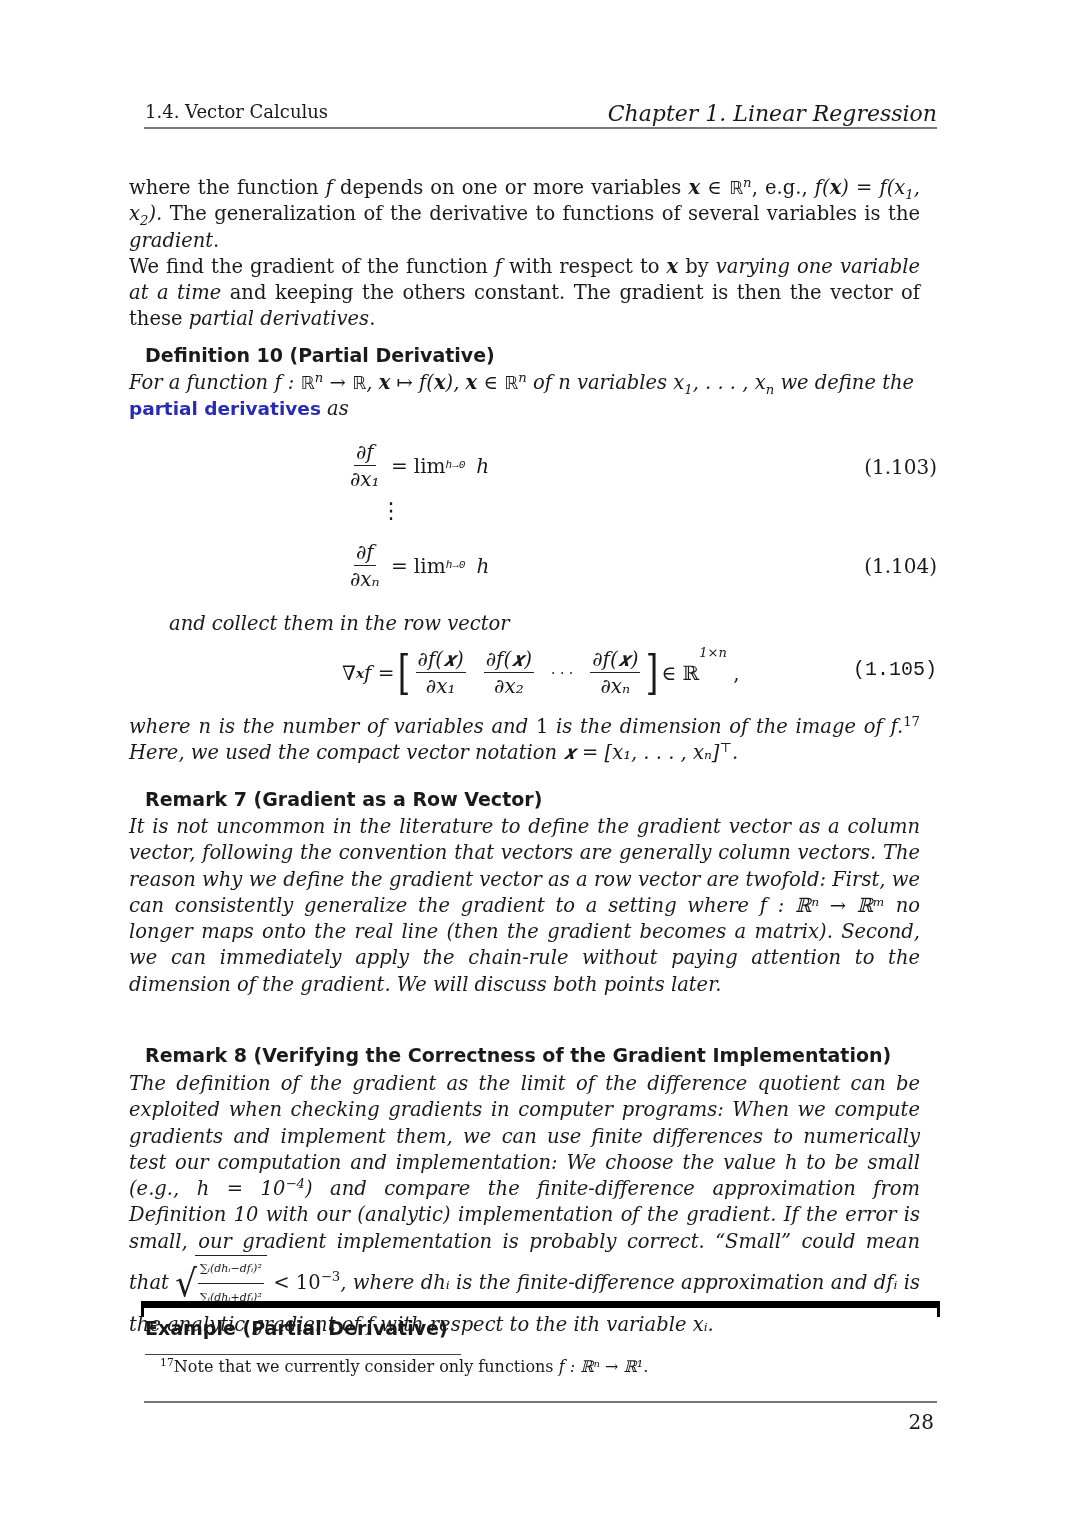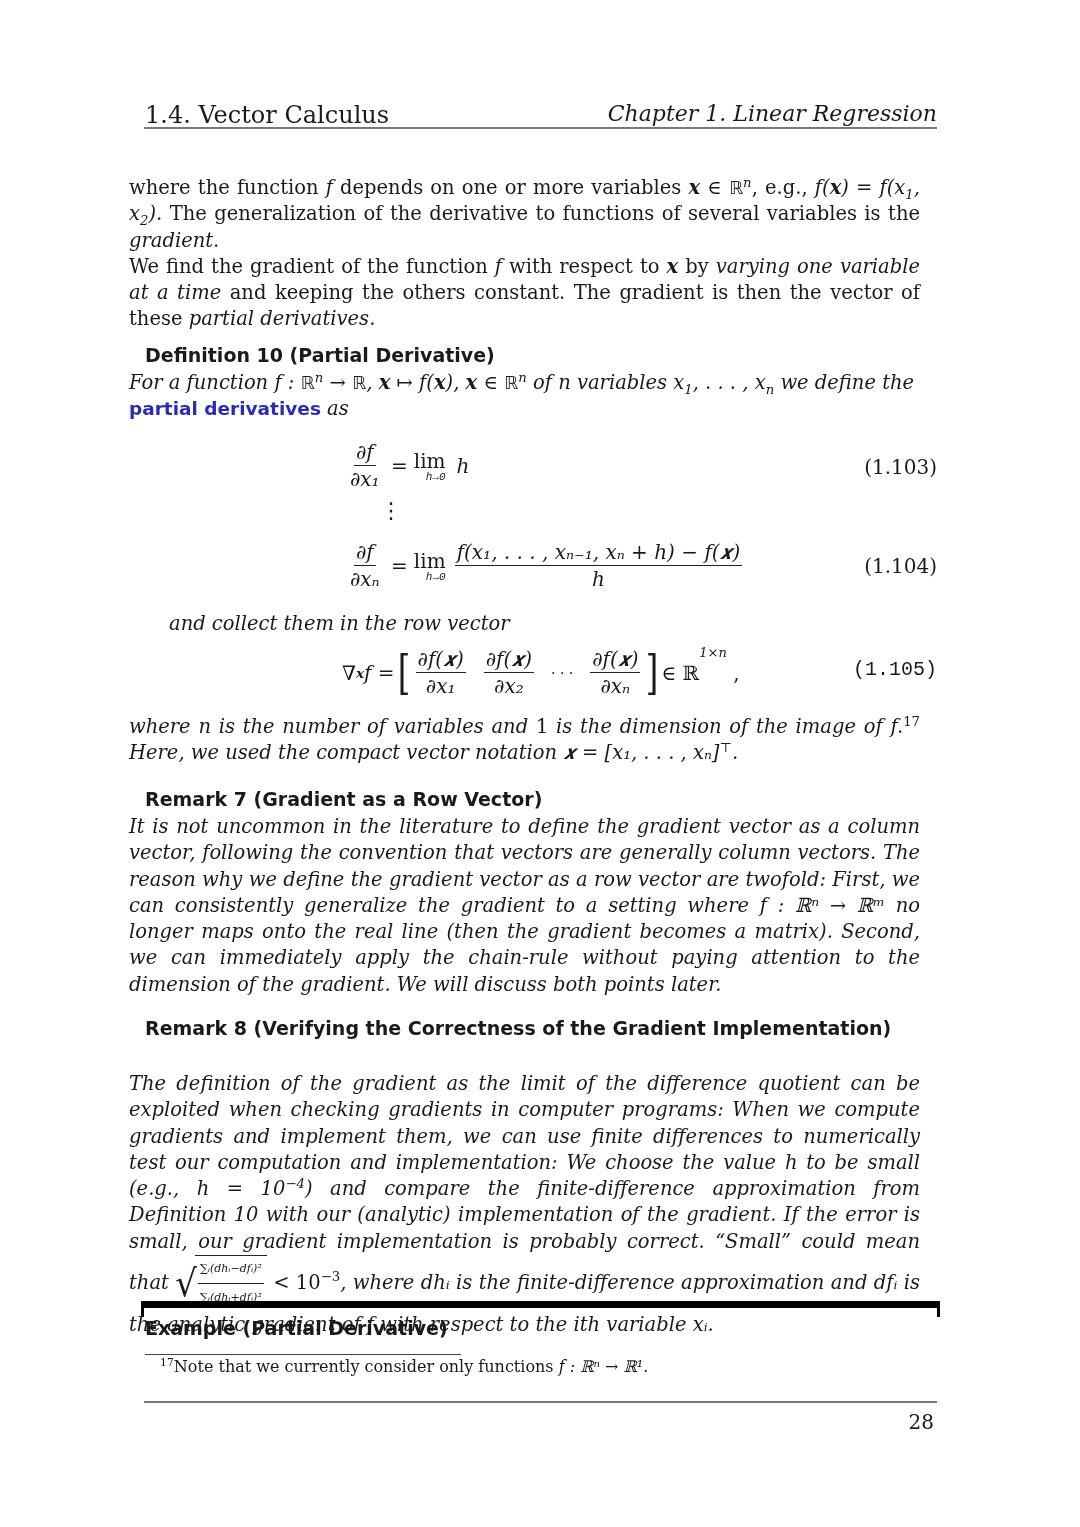--- a/index.html
+++ b/index.html
@@ -1,36 +1,36 @@
 <!DOCTYPE html>
 <html><head>
 <meta charset="utf-8">
 <style>
   html, body { margin: 0; padding: 0; background: #ffffff; }
   body { width: 1080px; height: 1527px; position: relative; overflow: hidden;
          font-family: "DejaVu Serif", "Liberation Serif", serif; color: #1a1a1a; }
   .abs { position: absolute; }
-  .header-left { left: 145px; top: 101px; font-size: 24px; }
+  .header-left { left: 145px; top: 101px; font-size: 18px; }
   .header-right { right: 143px; top: 101px; font-size: 22px; font-style: italic; }
   .header-rule { left: 144px; top: 127px; width: 793px; height: 2px; background: #777; }
   .para { left: 129px; width: 791px; font-size: 19.5px; line-height: 26.3px; text-align: justify; }
   .para .it { font-style: italic; }
   .math { font-family: "DejaVu Serif", serif; font-style: italic; }
   .bb { font-style: normal; font-family: "DejaVu Sans", sans-serif; font-size: 0.92em; }
   .bold-x { font-weight: bold; font-style: italic; }
   .heading { left: 145px; font-family: "DejaVu Sans", "Liberation Sans", sans-serif; font-weight: bold; font-size: 19px; color: #1a1a1a; }
   .defn { font-style: italic; }
   .term { color: #2a2ab8; font-weight: bold; font-style: normal; font-family: "DejaVu Sans", sans-serif; font-size: 18.5px; }
   sub, sup { font-size: 0.68em; line-height: 0; }
   .eq { font-size: 20px; white-space: nowrap; display: flex; align-items: center; }
   .frac { display: inline-flex; flex-direction: column; align-items: center; vertical-align: middle; margin: 0 3px; }
   .frac .num { padding: 0 2px 1px 2px; border-bottom: 1.3px solid #222; }
   .frac .den { padding: 1px 2px 0 2px; }
   .frac.small { font-size: 20px; }
-  .lim { display: inline-flex; flex-direction: column; align-items: flex-end; margin: 0 6px; font-style: normal; }
+  .lim { display: inline-flex; flex-direction: row; align-items: center; margin: 0 6px; font-style: normal; }
   .lim .under { font-size: 11px; font-style: italic; margin-top: -2px; font-family: Liberation Mono, monospace; }
   .eqnum { position: absolute; right: 143px; font-size: 20px; }
   .bracket { font-size: 46px; font-weight: 200; line-height: 1; transform: scaleX(0.7); display: inline-block; }
   .thick-rule { left: 141px; top: 1301px; width: 799px; height: 7px; background: #000; }
   .thick-tick-l { left: 141px; top: 1301px; width: 3px; height: 16px; background: #000; }
   .thick-tick-r { left: 937px; top: 1301px; width: 3px; height: 16px; background: #000; }
   .fn-rule { left: 145px; top: 1354px; width: 316px; height: 1px; background: #444; }
   .footnote { left: 160px; top: 1357px; font-size: 16px; }
   .foot-rule { left: 144px; top: 1401px; width: 793px; height: 1.5px; background: #777; }
   .pagenum { right: 146px; top: 1410px; font-size: 20px; }
@@ -79,21 +79,20 @@
   <span class="frac">
       <span class="num math">∂f</span>
       <span class="den math">∂xₙ</span>
     </span>
   <span>&nbsp;=</span>
   <span class="lim">
       <span>lim</span>
       <span class="under">h→0</span>
     </span>
   <span class="frac">
-      <span class="num math">f(x₁, . . . , xₙ₋₁, xₙ + h) − f(𝒙)</span>
       <span class="den math">h</span>
     </span>
 </div>
 <div class="eqnum" style="top:554px;">(1.104)</div>
 
 <div class="abs para defn" style="top:611px;margin-left:40px;">and collect them in the row vector</div>
 
 <div class="abs eq" style="left:342px; top:647px;">
   <span>∇</span>
     <sub class="bold-x">𝒙</sub>
@@ -123,21 +122,21 @@
 
 <div class="abs para defn" style="top:714px;">
   <span>where </span><span>n</span><span> is the number of variables and </span><span style="font-style:normal;">1</span><span> is the dimension of the image of </span><span>f.</span><sup style="font-style:normal;">17</sup><span> Here, we used the compact vector notation </span><span>𝒙 = [x₁, . . . , xₙ]</span><sup>⊤</sup><span>.</span>
 </div>
 
 <div class="abs heading" style="top:788px;">Remark 7 (Gradient as a Row Vector)</div>
 <div class="abs para defn" style="top:814px;">
   <span>It is not uncommon in the literature to define the gradient vector as a column vector, following the convention that vectors are generally column vectors.  The reason why we define the gradient vector as a row vector are twofold: First, we can consistently generalize the gradient to a setting where </span><span>f : ℝⁿ → ℝᵐ</span><span> no longer maps onto the real line (then the gradient becomes a matrix). Second, we can immediately apply the chain-rule without paying attention to the dimension of the gradient.  We will discuss both points later.</span>
 </div>
 
-<div class="abs heading" style="top:1017px;">Remark 8 (Verifying the Correctness of the Gradient Implementation)</div>
+<div class="abs heading" style="top:1044px;">Remark 8 (Verifying the Correctness of the Gradient Implementation)</div>
 <div class="abs para defn" style="top:1043px;margin-top:28px;">
   <span>The definition of the gradient as the limit of the difference quotient can be exploited when checking gradients in computer programs: When we compute gradients and implement them, we can use finite differences to numerically test our computation and implementation: We choose the value </span><span>h</span><span> to be small (e.g., </span><span>h = 10</span><sup>−4</sup><span>) and compare the finite-difference approximation from Definition 10 with our (analytic) implementation of the gradient.  If the error is small, our gradient implementation is probably correct. “Small” could mean that </span><span class="sqrt">
       <span class="rad">√</span>
       <span class="body"><span class="frac small" style="font-size:11px;">
           <span class="num">∑ᵢ(dhᵢ−dfᵢ)²</span>
           <span class="den">∑ᵢ(dhᵢ+dfᵢ)²</span>
         </span></span>
     </span><span style="font-style:normal;"> &lt; 10</span><sup style="font-style:normal;">−3</sup><span>, where </span><span>dhᵢ</span><span> is the finite-difference approximation and </span><span>dfᵢ</span><span> is the analytic gradient of </span><span>f</span><span> with respect to the </span><span>i</span><span>th variable </span><span>xᵢ</span><span>.</span>
 </div>
 

